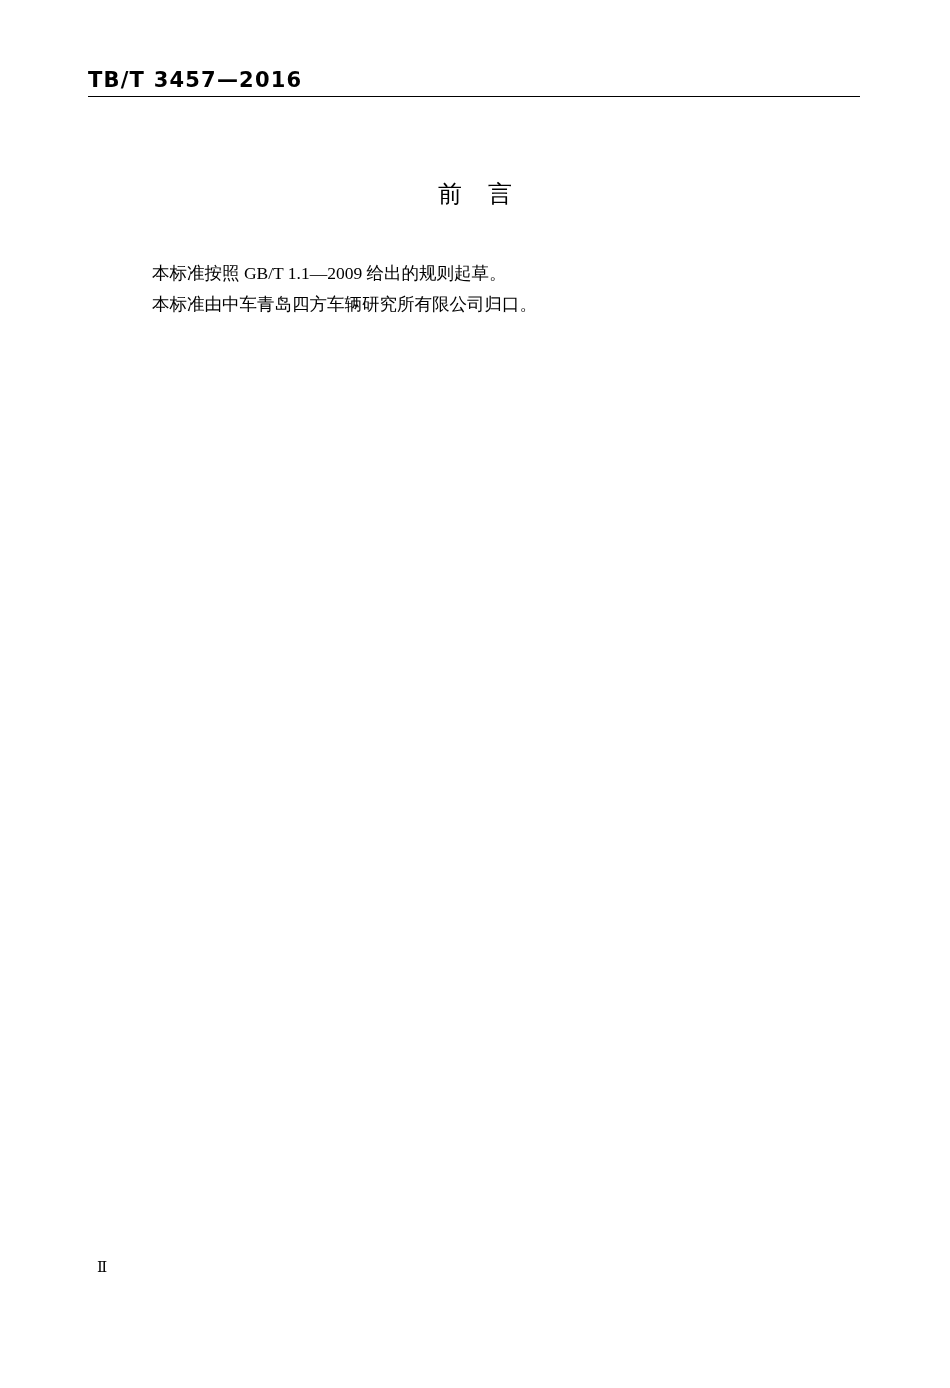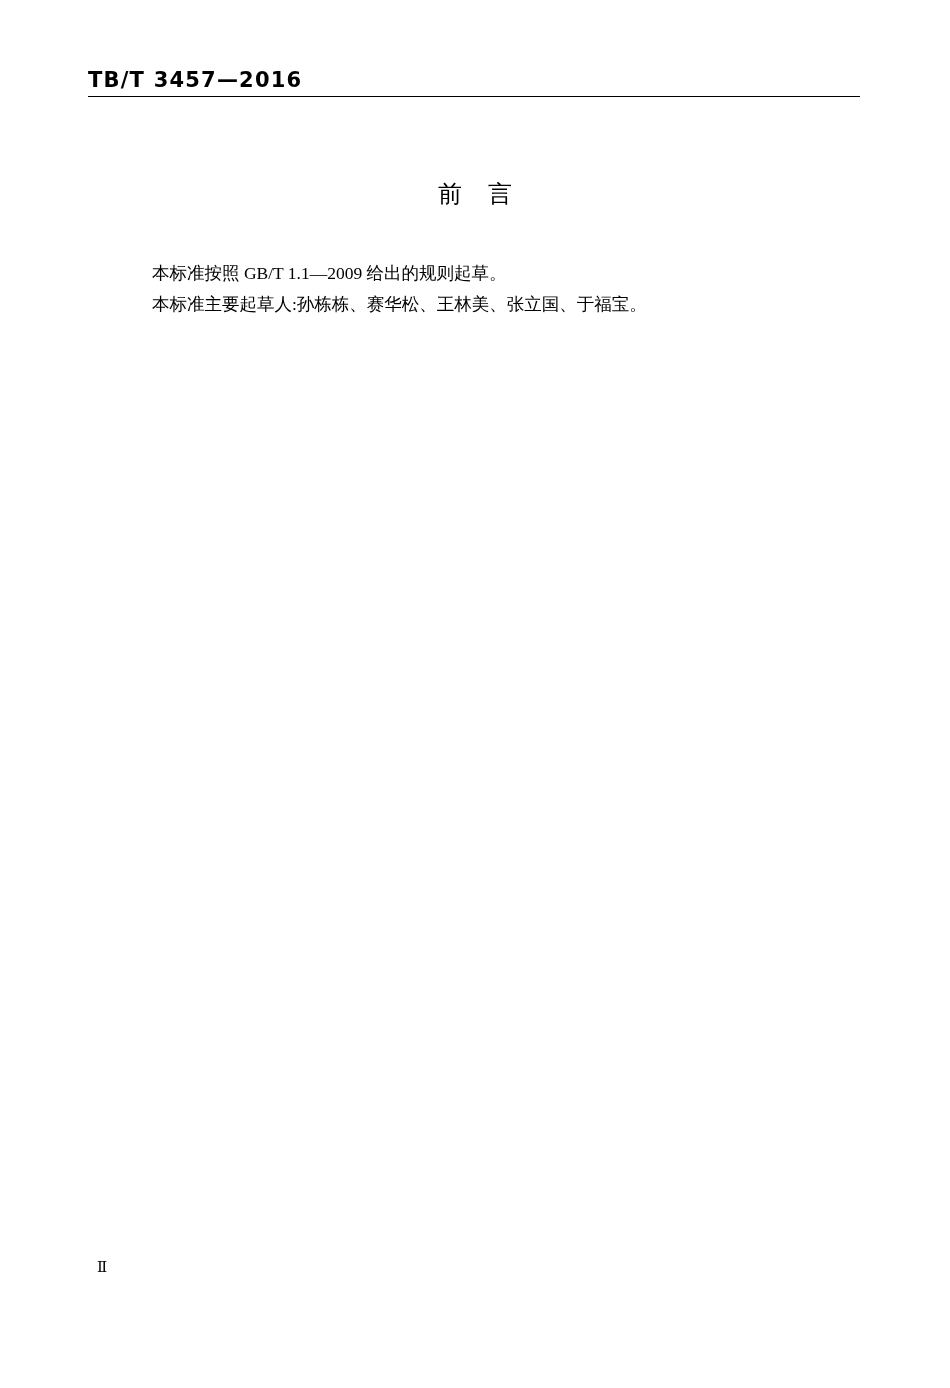--- a/index.html
+++ b/index.html
@@ -78,18 +78,18 @@
   <div class="std-number">TB/T 3457—2016</div>
 
   <div class="rule-top"></div>
 
   <div class="doc-title">
     <span>前</span><span class="sp"></span><span>言</span>
   </div>
 
   <div class="body-text">
     <p>本标准按照 GB/T 1.1—2009 给出的规则起草。</p>
-    <p>本标准主要起草人:孙栋栋、赛华松、王林美、张立国、于福宝。</p>
+    <p>本标准由中车青岛四方车辆研究所有限公司归口。</p>
   </div>
 
   <div class="page-number">Ⅱ</div>
 
 </div>
 
 </body></html>

